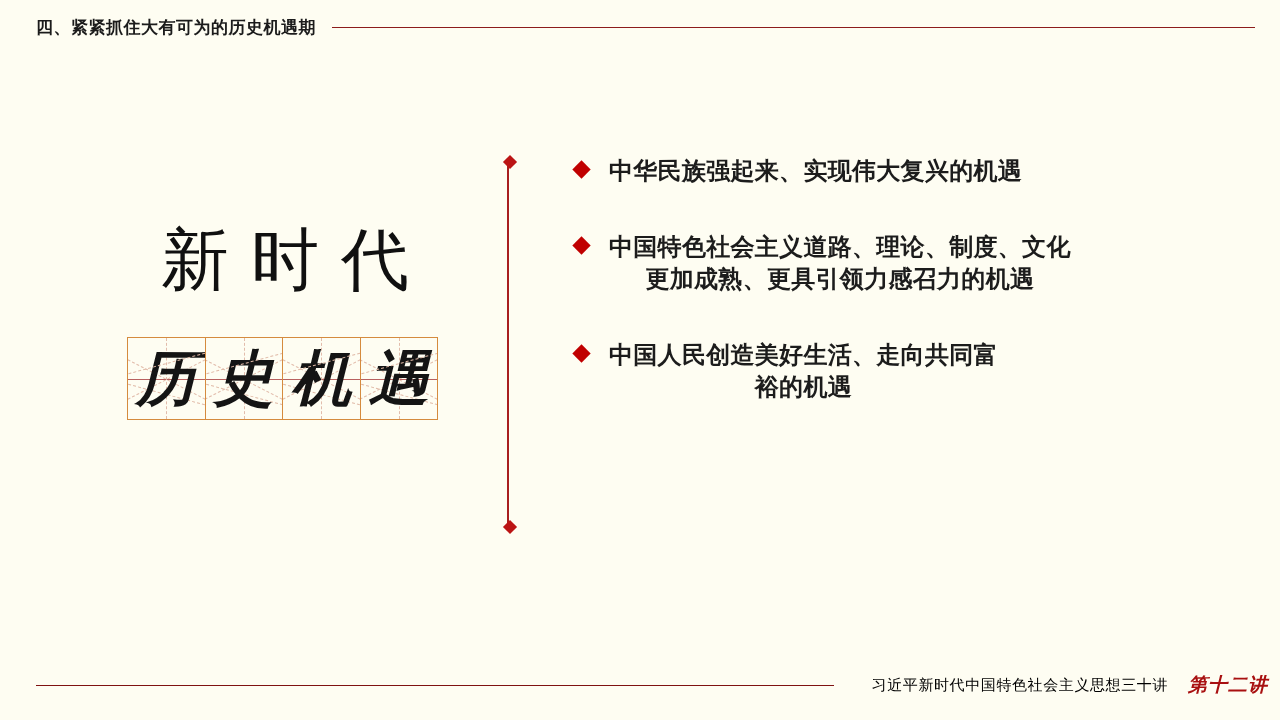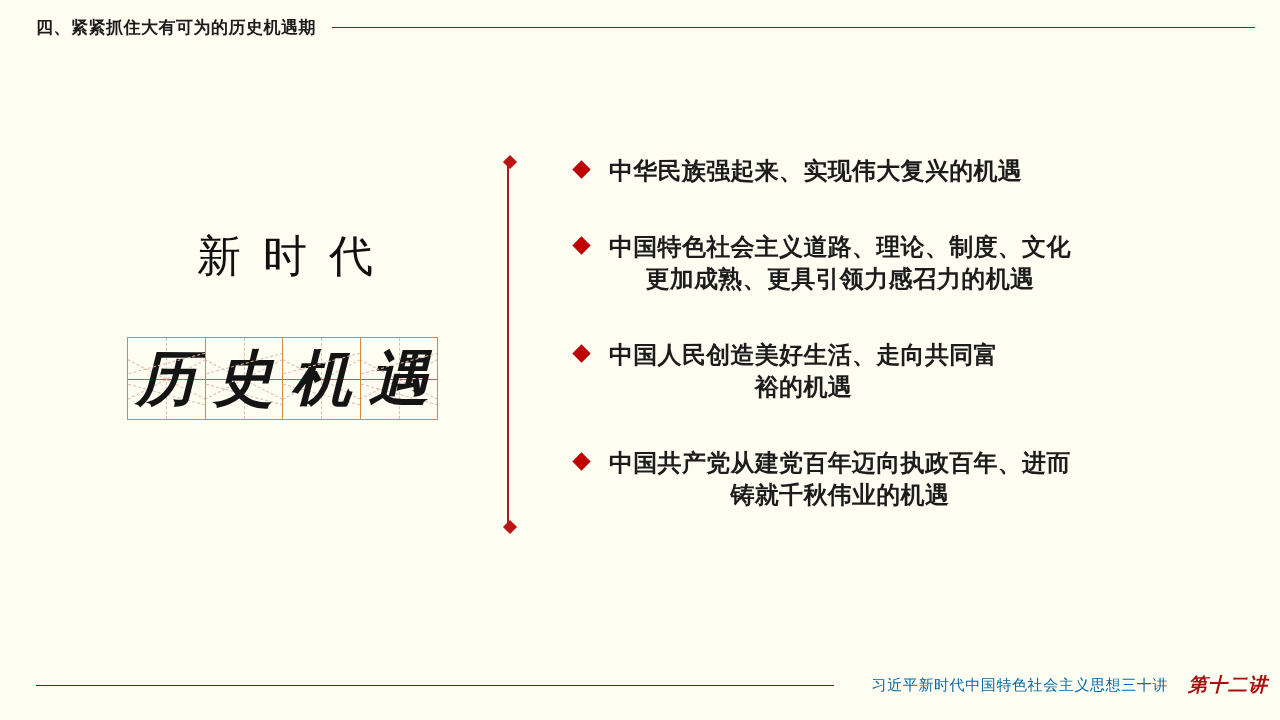--- a/index.html
+++ b/index.html
@@ -44,22 +44,22 @@
   }
 
   
   .left-block {
     position: absolute;
     left: 120px;
     top: 215px;
     width: 330px;
   }
   .era-title {
-    font-family: Liberation Mono, monospace;
-    font-size: 44px;
+    font-family: Liberation Sans, sans-serif;
+    font-size: 68px;
     line-height: 88px;
     color: #101010;
     letter-spacing: 22px;
     text-indent: 22px;
     text-align: center;
     white-space: nowrap;
   }
 
   
   .grid-wrap {
@@ -205,21 +205,21 @@
   }
   .footer-rule {
     flex: 1;
     height: 0;
     margin-left: 36px;
     margin-right: 14px;
     border-top: 1.6px solid #7f1212;
   }
   .footer-source {
     font-size: 15px;
-    color: #0369a1;
+    color: #000000;
     letter-spacing: 0.6px;
     white-space: nowrap;
     margin-left: 24px;
   }
   .footer-lecture {
     margin-left: 20px;
     margin-right: 12px;
     font-family: "Liberation Serif", "DejaVu Serif", serif;
     font-size: 19px;
     font-weight: bold;
@@ -287,25 +287,20 @@
     <div class="bullet-item">
       <div class="bullet-mark"></div>
       <div class="bullet-text">中国特色社会主义道路、理论、制度、文化
 更加成熟、更具引领力感召力的机遇</div>
     </div>
     <div class="bullet-item">
       <div class="bullet-mark"></div>
       <div class="bullet-text">中国人民创造美好生活、走向共同富
 裕的机遇</div>
     </div>
-    <div class="bullet-item">
-      <div class="bullet-mark"></div>
-      <div class="bullet-text">中国共产党从建党百年迈向执政百年、进而
-铸就千秋伟业的机遇</div>
-    </div>
   </div>
 
   <div class="footer-row">
     <div class="footer-rule"></div>
     <div class="footer-source">习近平新时代中国特色社会主义思想三十讲</div>
     <div class="footer-lecture">第十二讲</div>
   </div>
 
 </div>
 

